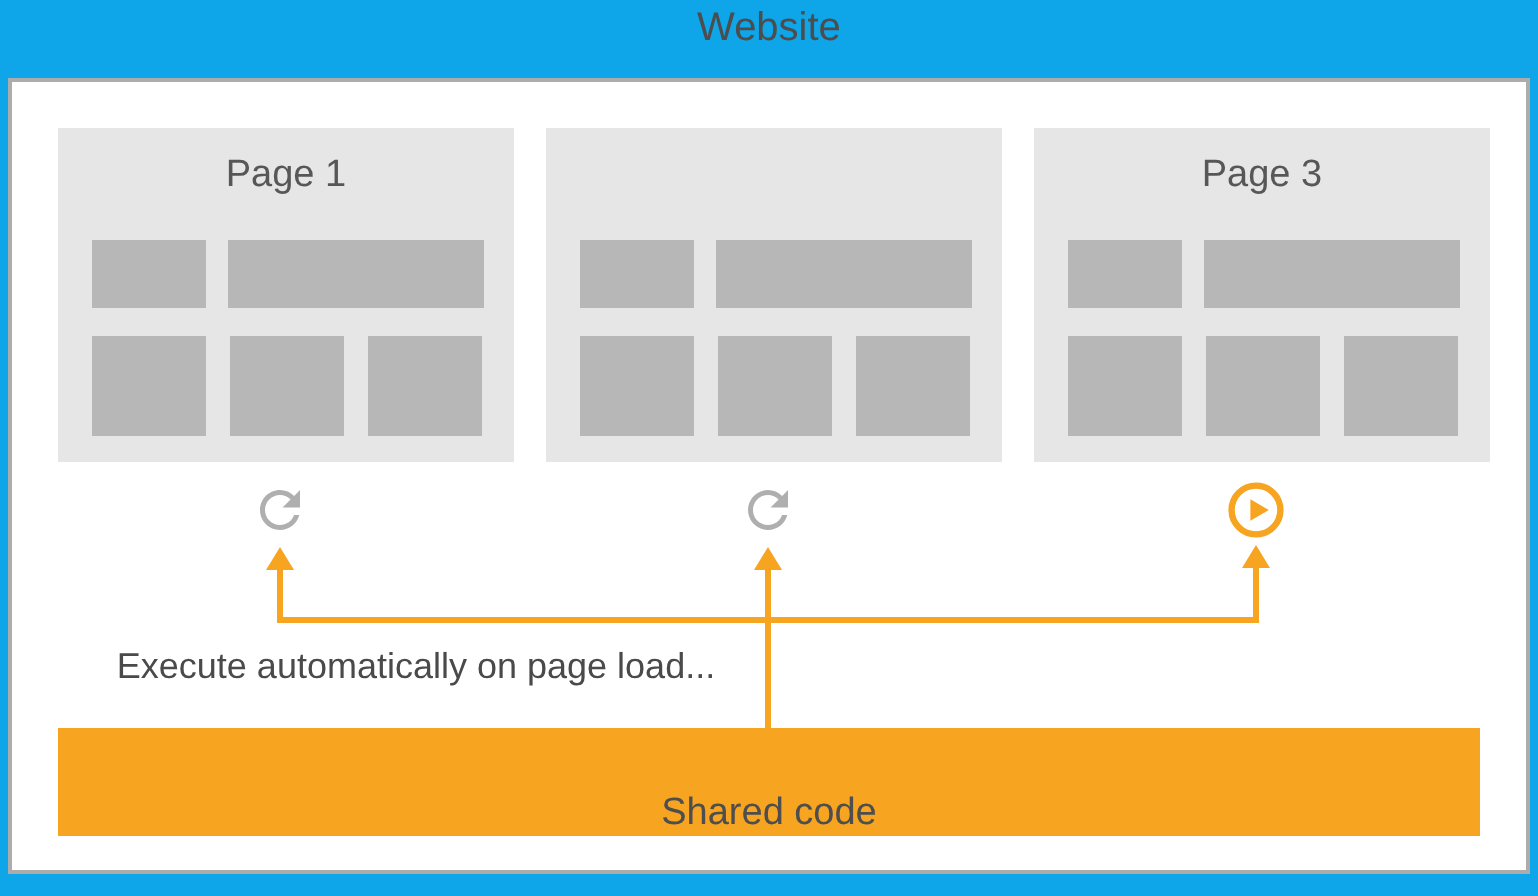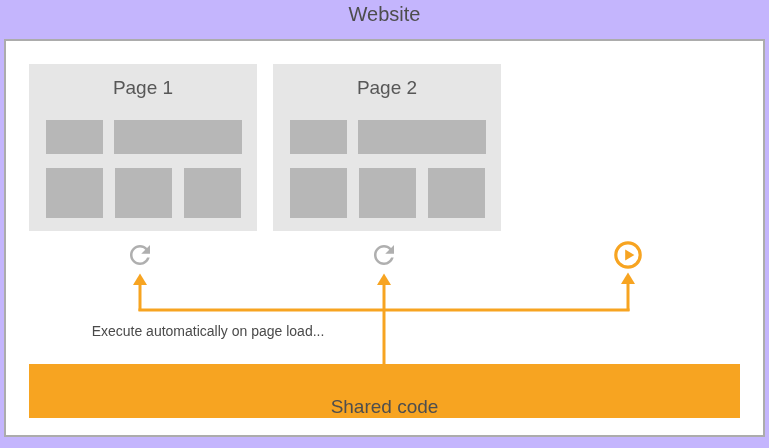--- a/index.html
+++ b/index.html
@@ -1,20 +1,20 @@
 <!DOCTYPE html>
 <html><head>
 <meta charset="utf-8">
 <style>
   html, body { margin: 0; padding: 0; background: #ffffff; }
   .stage {
     position: relative;
     width: 769px;
     height: 448px;
-    background: #c4b5fd;
+    background: #0ea5e9;
     font-family: "Liberation Sans", sans-serif;
     overflow: hidden;
   }
   .diagram-title {
     position: absolute;
     top: 3px; left: 0; width: 769px;
     text-align: center;
     font-size: 20px;
     color: #4d4d4d;
   }
@@ -60,21 +60,21 @@
     position: absolute;
     left: 0; top: 0;
     width: 769px; height: 448px;
     pointer-events: none;
   }
   .caption {
     position: absolute;
     top: 323px;
     width: 300px;
     text-align: center;
-    font-size: 14px;
+    font-size: 18px;
     color: #4a4a4a;
   }
   .caption.left  { left: 58px; }
   .caption.right { left: 413px; }
   .shared-code-bar {
     position: absolute;
     left: 29px; top: 364px;
     width: 711px; height: 54px;
     background: #f7a421;
     display: flex;
@@ -100,32 +100,43 @@
       <div class="block wide"></div>
     </div>
     <div class="row2">
       <div class="block sq"></div>
       <div class="block sq"></div>
       <div class="block sq"></div>
     </div>
   </div>
 
   <div class="page-card p2">
-    <div class="card-title">Page 2</div>
     <div class="row1">
       <div class="block small-a"></div>
       <div class="block wide"></div>
     </div>
     <div class="row2">
       <div class="block sq"></div>
       <div class="block sq"></div>
       <div class="block sq"></div>
     </div>
   </div>
 
+  <div class="page-card p3">
+    <div class="card-title">Page 3</div>
+    <div class="row1">
+      <div class="block small-a"></div>
+      <div class="block wide"></div>
+    </div>
+    <div class="row2">
+      <div class="block sq"></div>
+      <div class="block sq"></div>
+      <div class="block sq"></div>
+    </div>
+  </div>
 
   <span class="trigger-icon i1">
     <svg width="30" height="30" viewBox="0 0 24 24">
       <path fill="#afafaf" d="M17.65 6.35C16.2 4.9 14.21 4 12 4c-4.42 0-7.99 3.58-8 8s3.57 8 8 8c3.73 0 6.84-2.55 7.73-6h-2.08c-.82 2.33-3.04 4-5.65 4-3.31 0-6-2.69-6-6s2.69-6 6-6c1.66 0 3.14.69 4.22 1.78L13 11h7V4l-2.35 2.35z"></path>
     </svg>
   </span>
   <span class="trigger-icon i2">
     <svg width="30" height="30" viewBox="0 0 24 24">
       <path fill="#afafaf" d="M17.65 6.35C16.2 4.9 14.21 4 12 4c-4.42 0-7.99 3.58-8 8s3.57 8 8 8c3.73 0 6.84-2.55 7.73-6h-2.08c-.82 2.33-3.04 4-5.65 4-3.31 0-6-2.69-6-6s2.69-6 6-6c1.66 0 3.14.69 4.22 1.78L13 11h7V4l-2.35 2.35z"></path>
     </svg>

